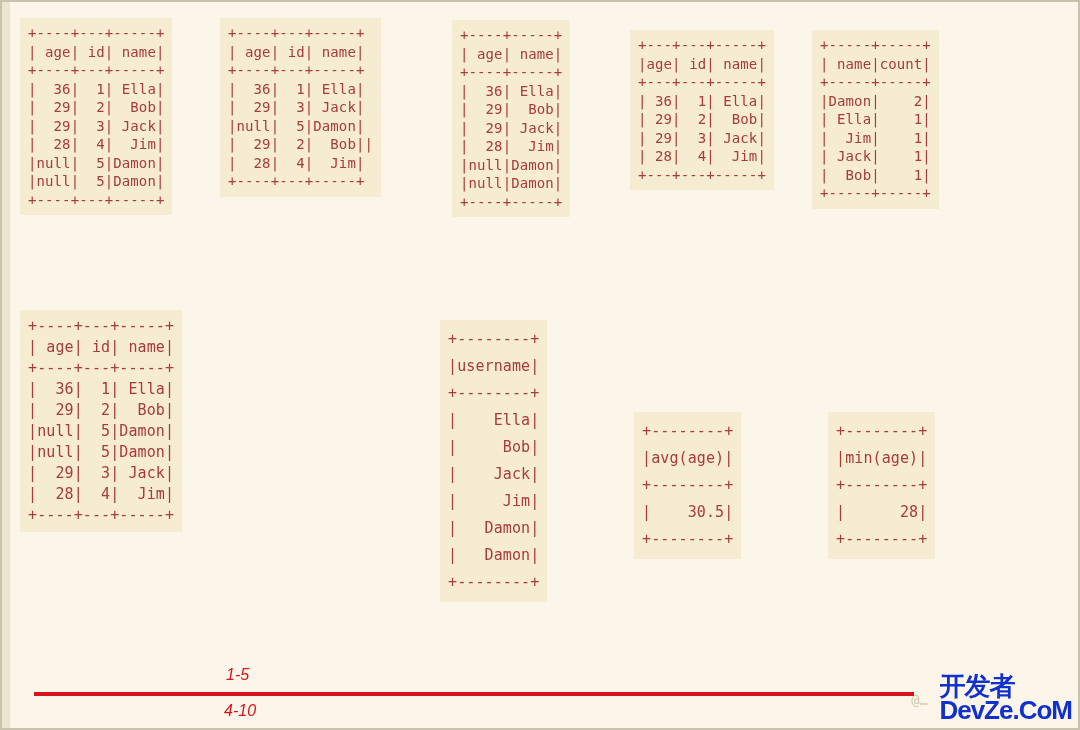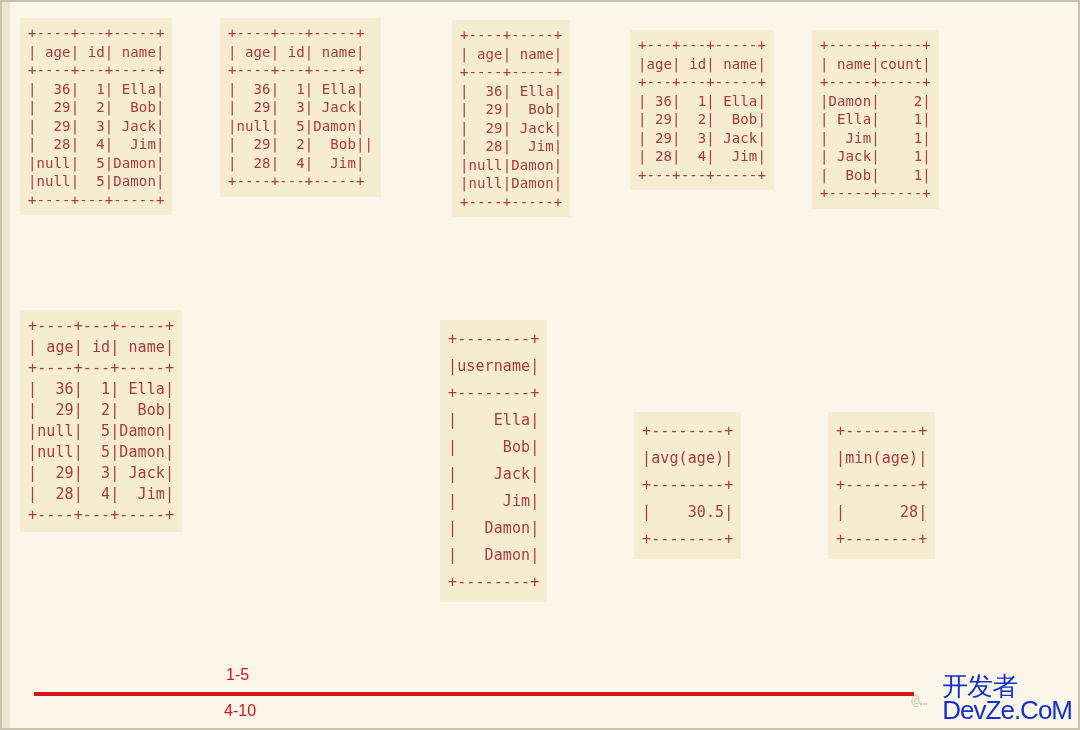--- a/index.html
+++ b/index.html
@@ -39,27 +39,28 @@
   .hr-red {
     position: absolute;
     height: 4px;
     background: #d6141a;
   }
   .annot {
     position: absolute;
     color: #d6141a;
     font-family: "Helvetica Neue", Arial, sans-serif;
     font-size: 16px;
+    font-style: italic;
   }
   .watermark {
     position: absolute;
     right: 6px;
     bottom: 6px;
     font-family: "Arial Black", Arial, sans-serif;
-    font-weight: 400;
+    font-weight: 700;
     color: #1131cf;
     font-size: 26px;
     line-height: 24px;
     letter-spacing: -1px;
   }
   .watermark span { display:block; }
   .faint {
     position: absolute;
     right: 150px;
     bottom: 20px;

